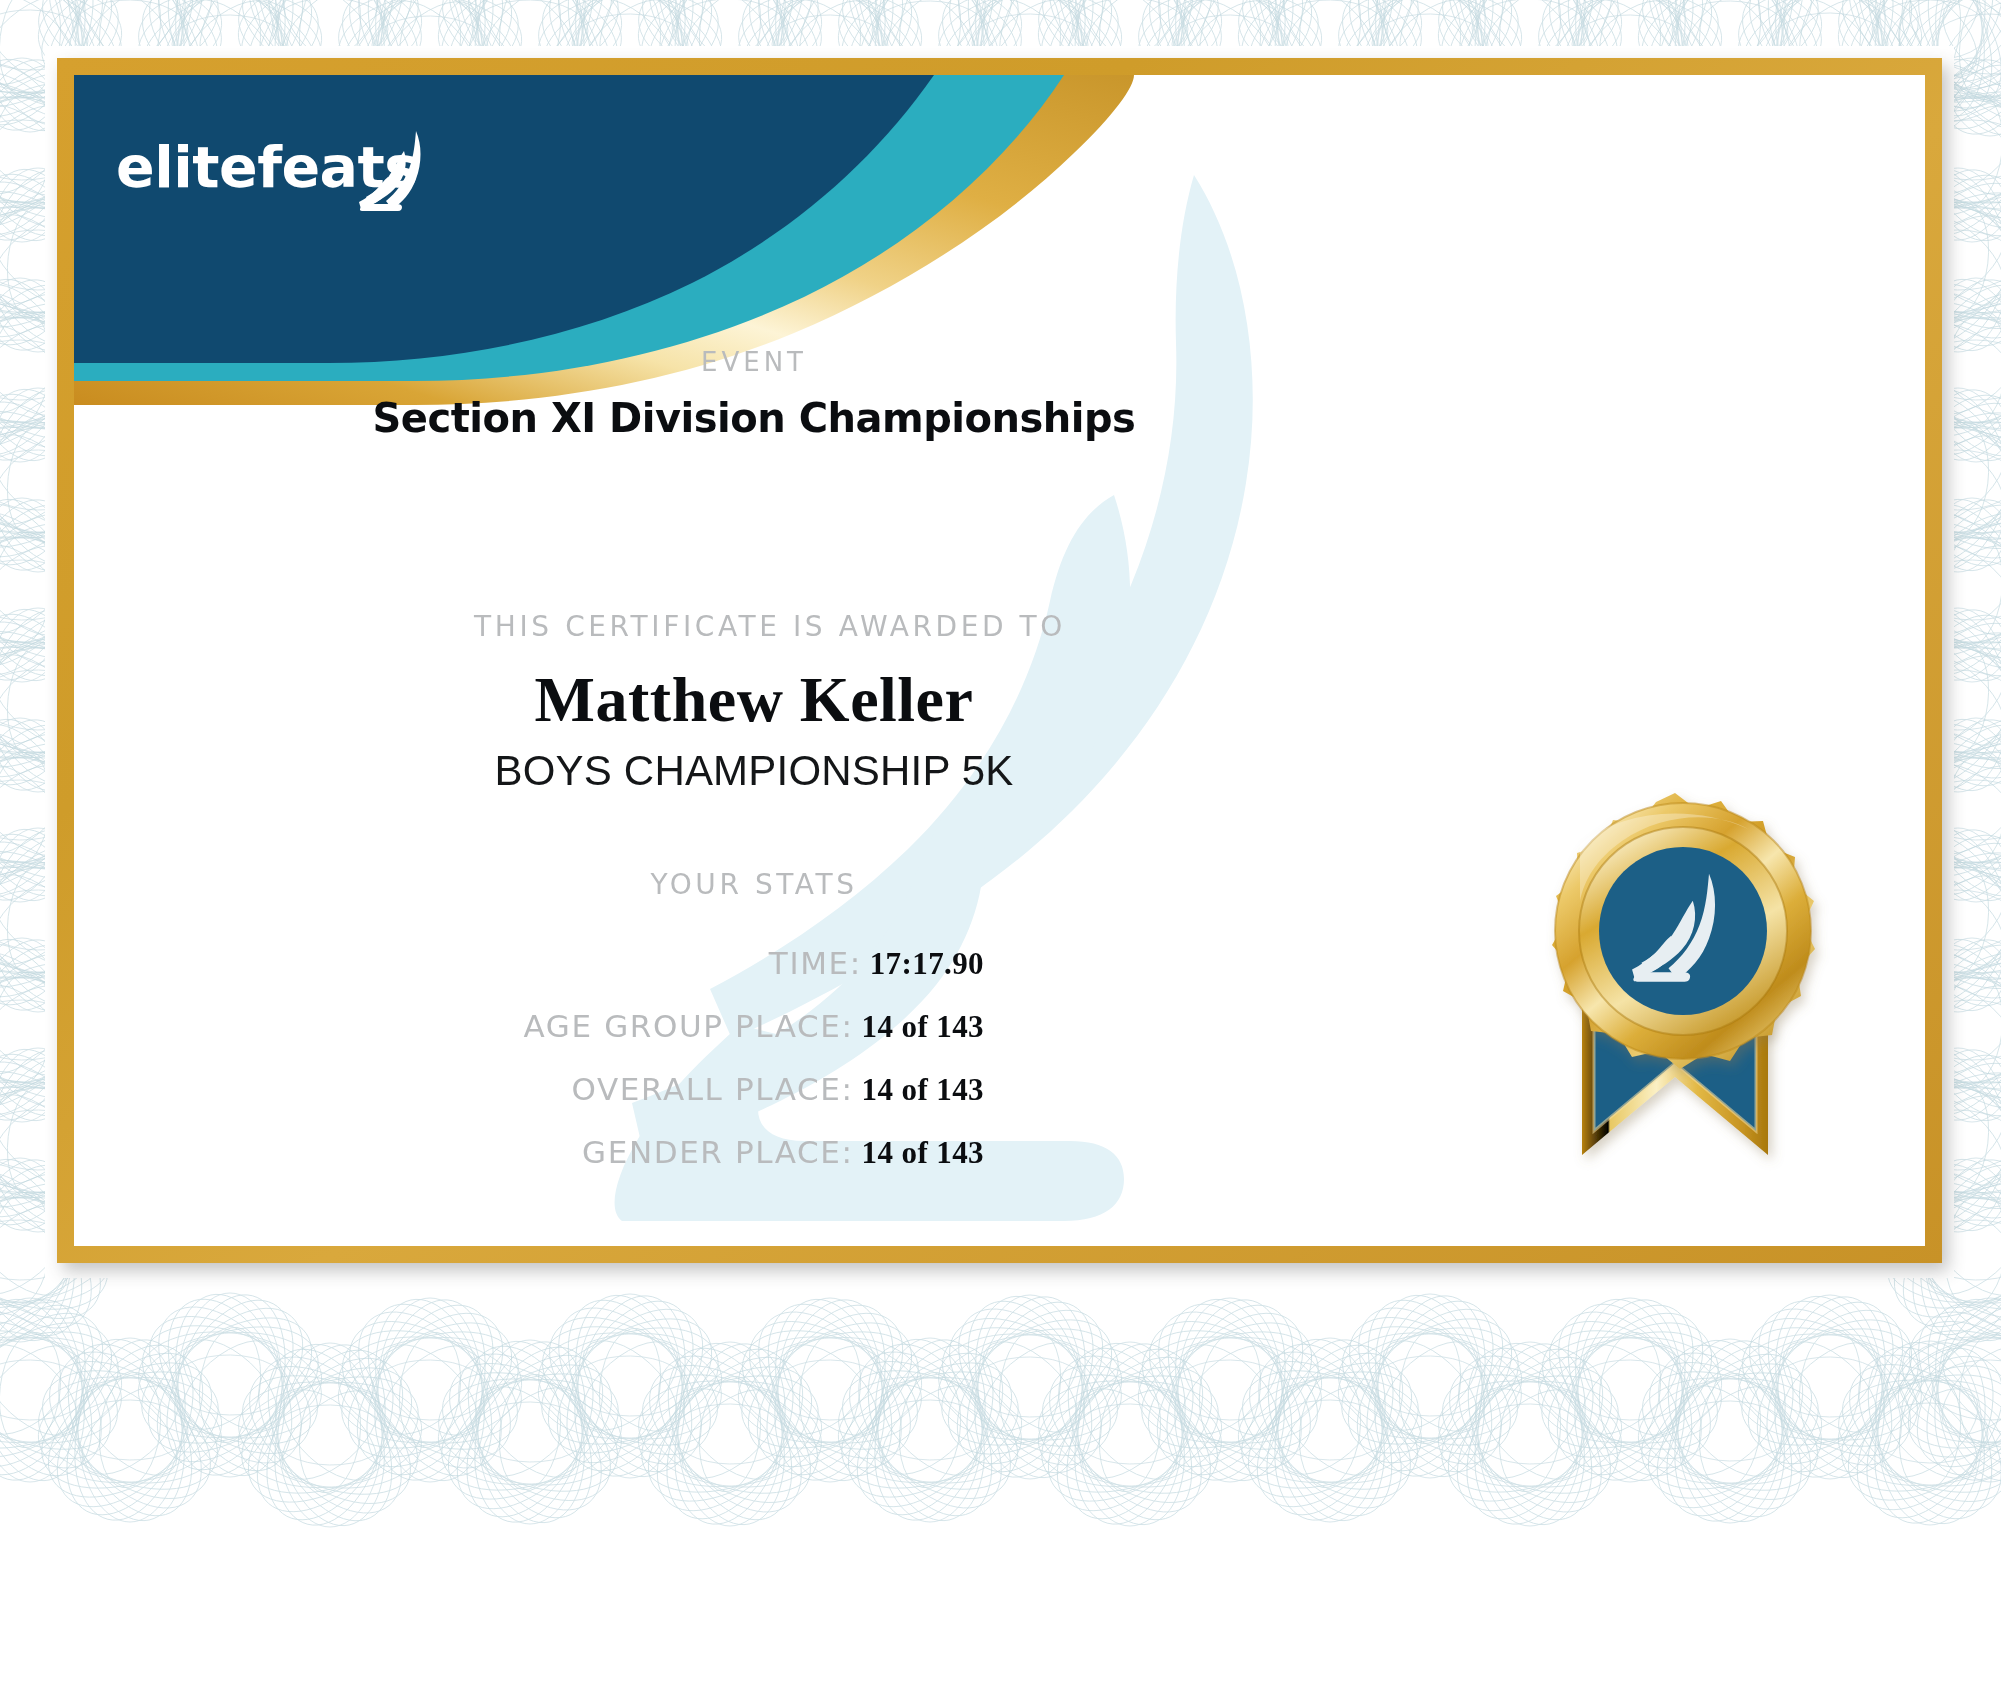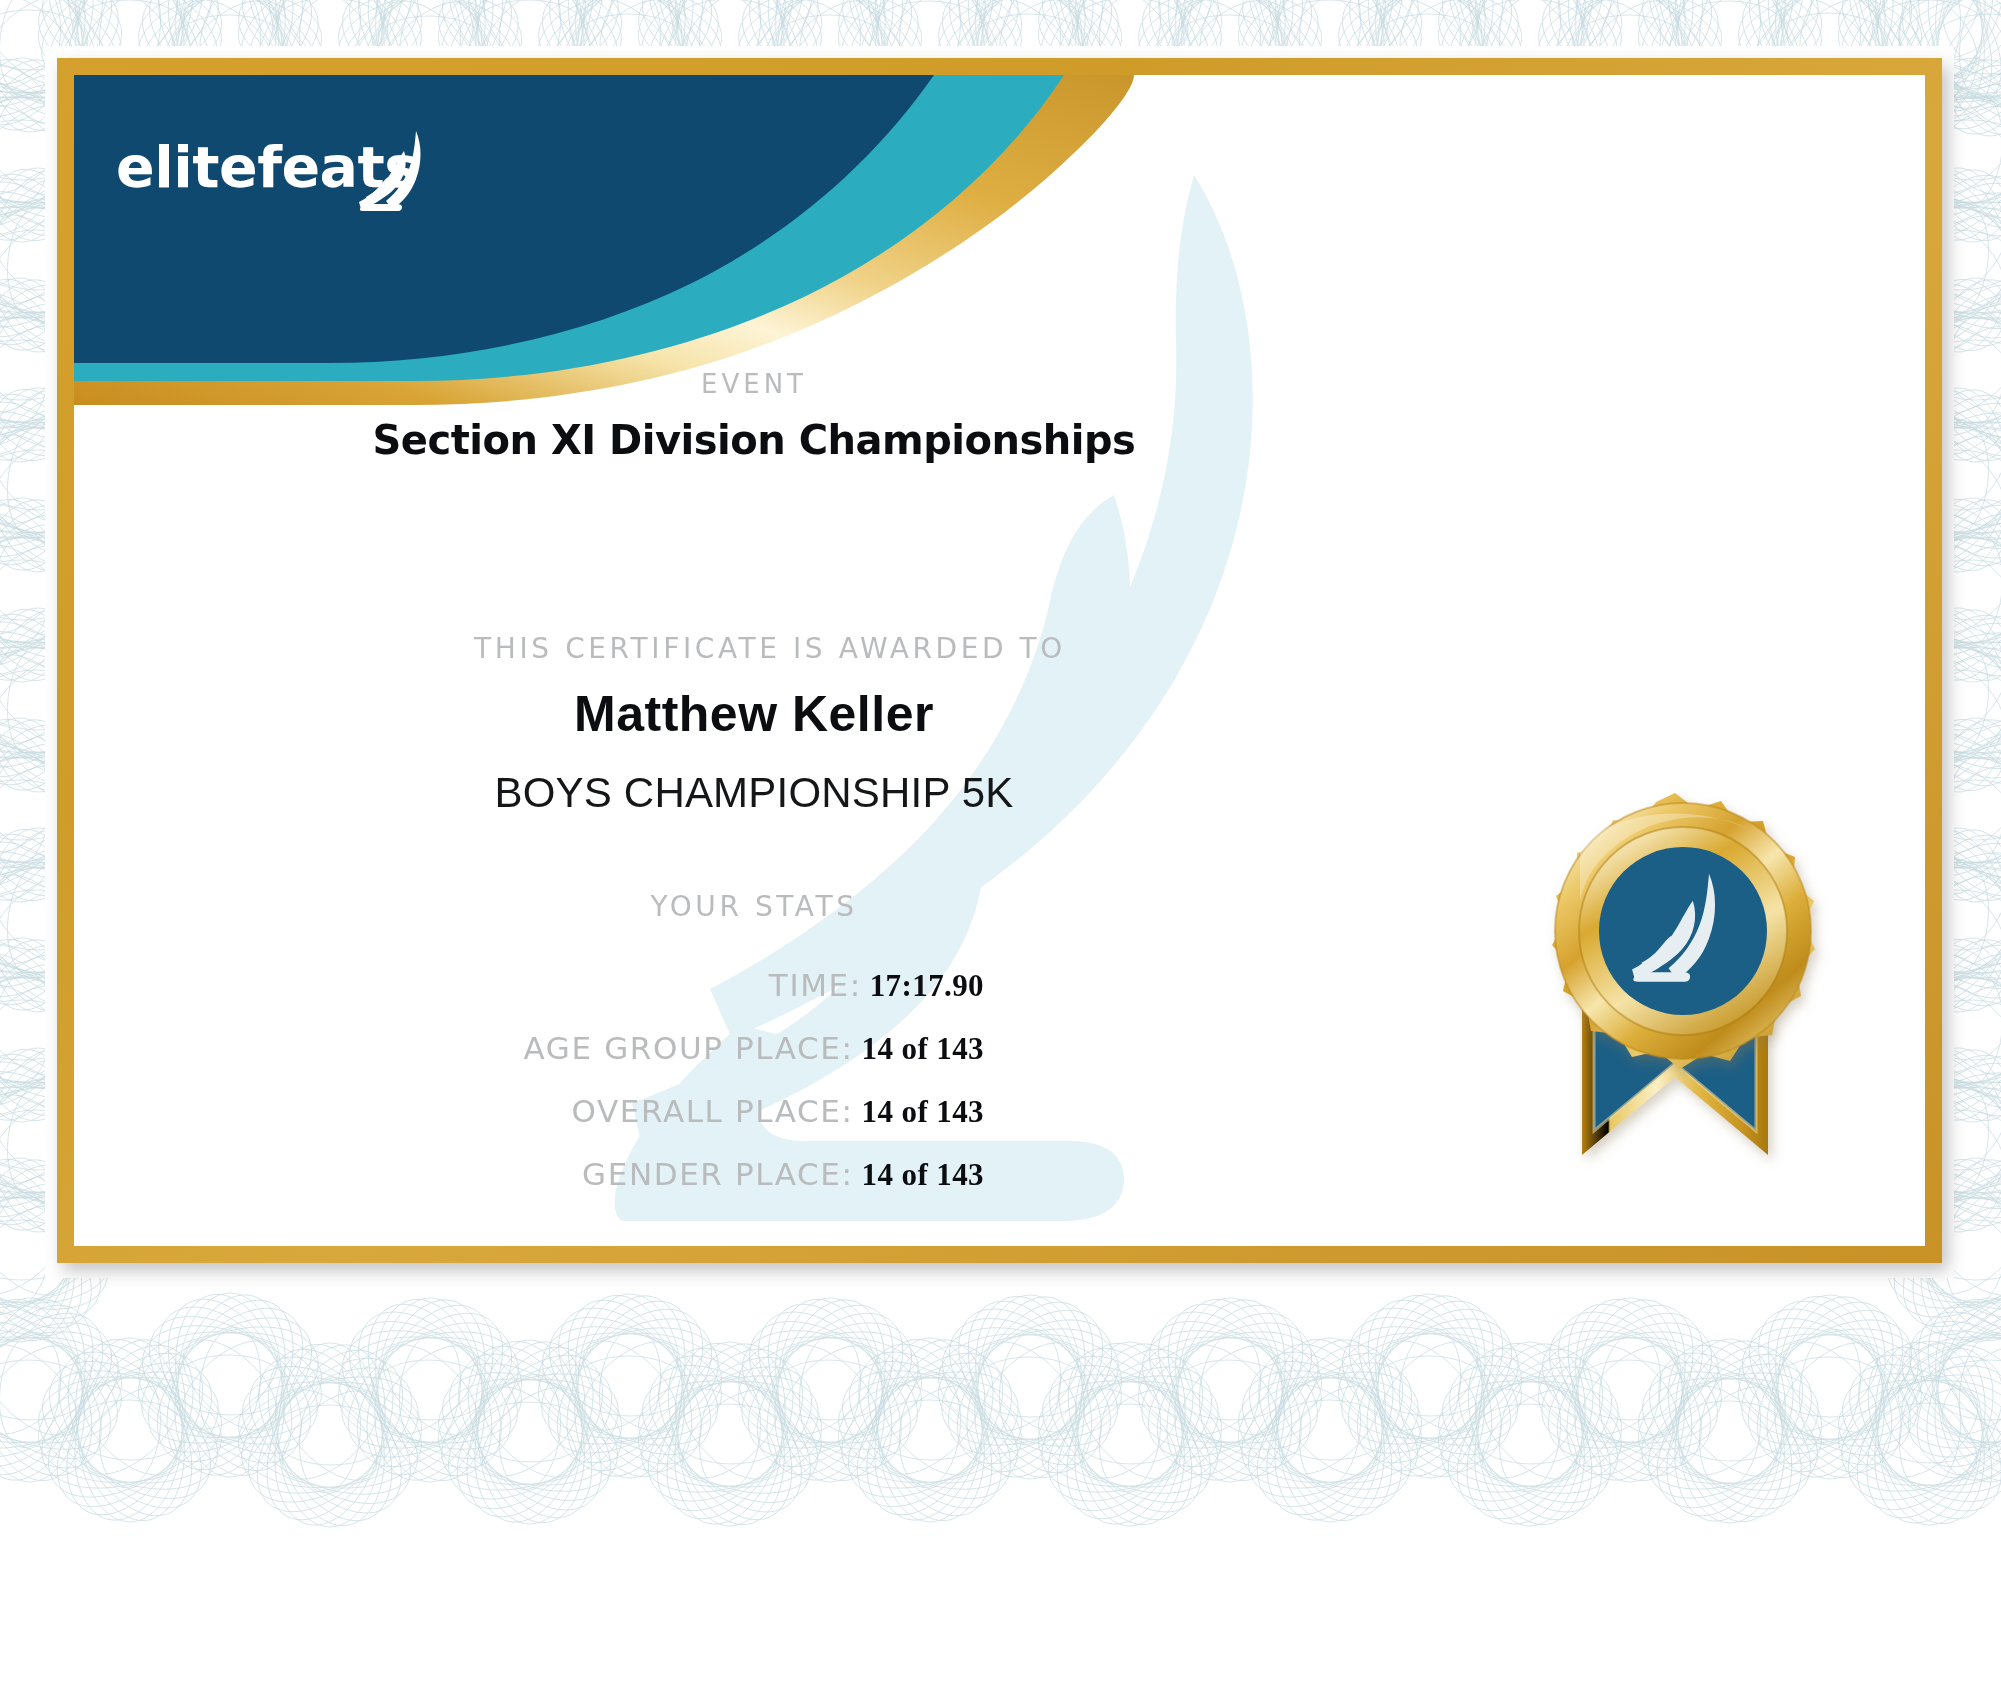--- a/index.html
+++ b/index.html
@@ -101,21 +101,20 @@
   }
 
   
   #content {
     position: absolute;
     left: 0;
     top: 0;
     width: 1851px;
     height: 1453px;
     z-index: 5;
-    margin-top: 22px;
   }
 
   .lbl-caps {
     position: absolute;
     text-align: center;
     color: #b9bbbd;
     font-family: "DejaVu Sans", sans-serif;
     font-weight: 400;
     letter-spacing: 3.2px;
     white-space: nowrap;
@@ -148,22 +147,22 @@
     width: 1360px;
     font-size: 28px;
     letter-spacing: 3.6px;
   }
   #recipient-name {
     position: absolute;
     left: 0;
     top: 588px;
     width: 1360px;
     text-align: center;
-    font-family: Liberation Sans, sans-serif;
-    font-size: 50px;
+    font-family: Liberation Serif, serif;
+    font-size: 64px;
     font-weight: 700;
     color: #0b0d10;
     letter-spacing: 0.5px;
     white-space: nowrap;
   }
   #division {
     position: absolute;
     left: 0;
     top: 672px;
     width: 1360px;

